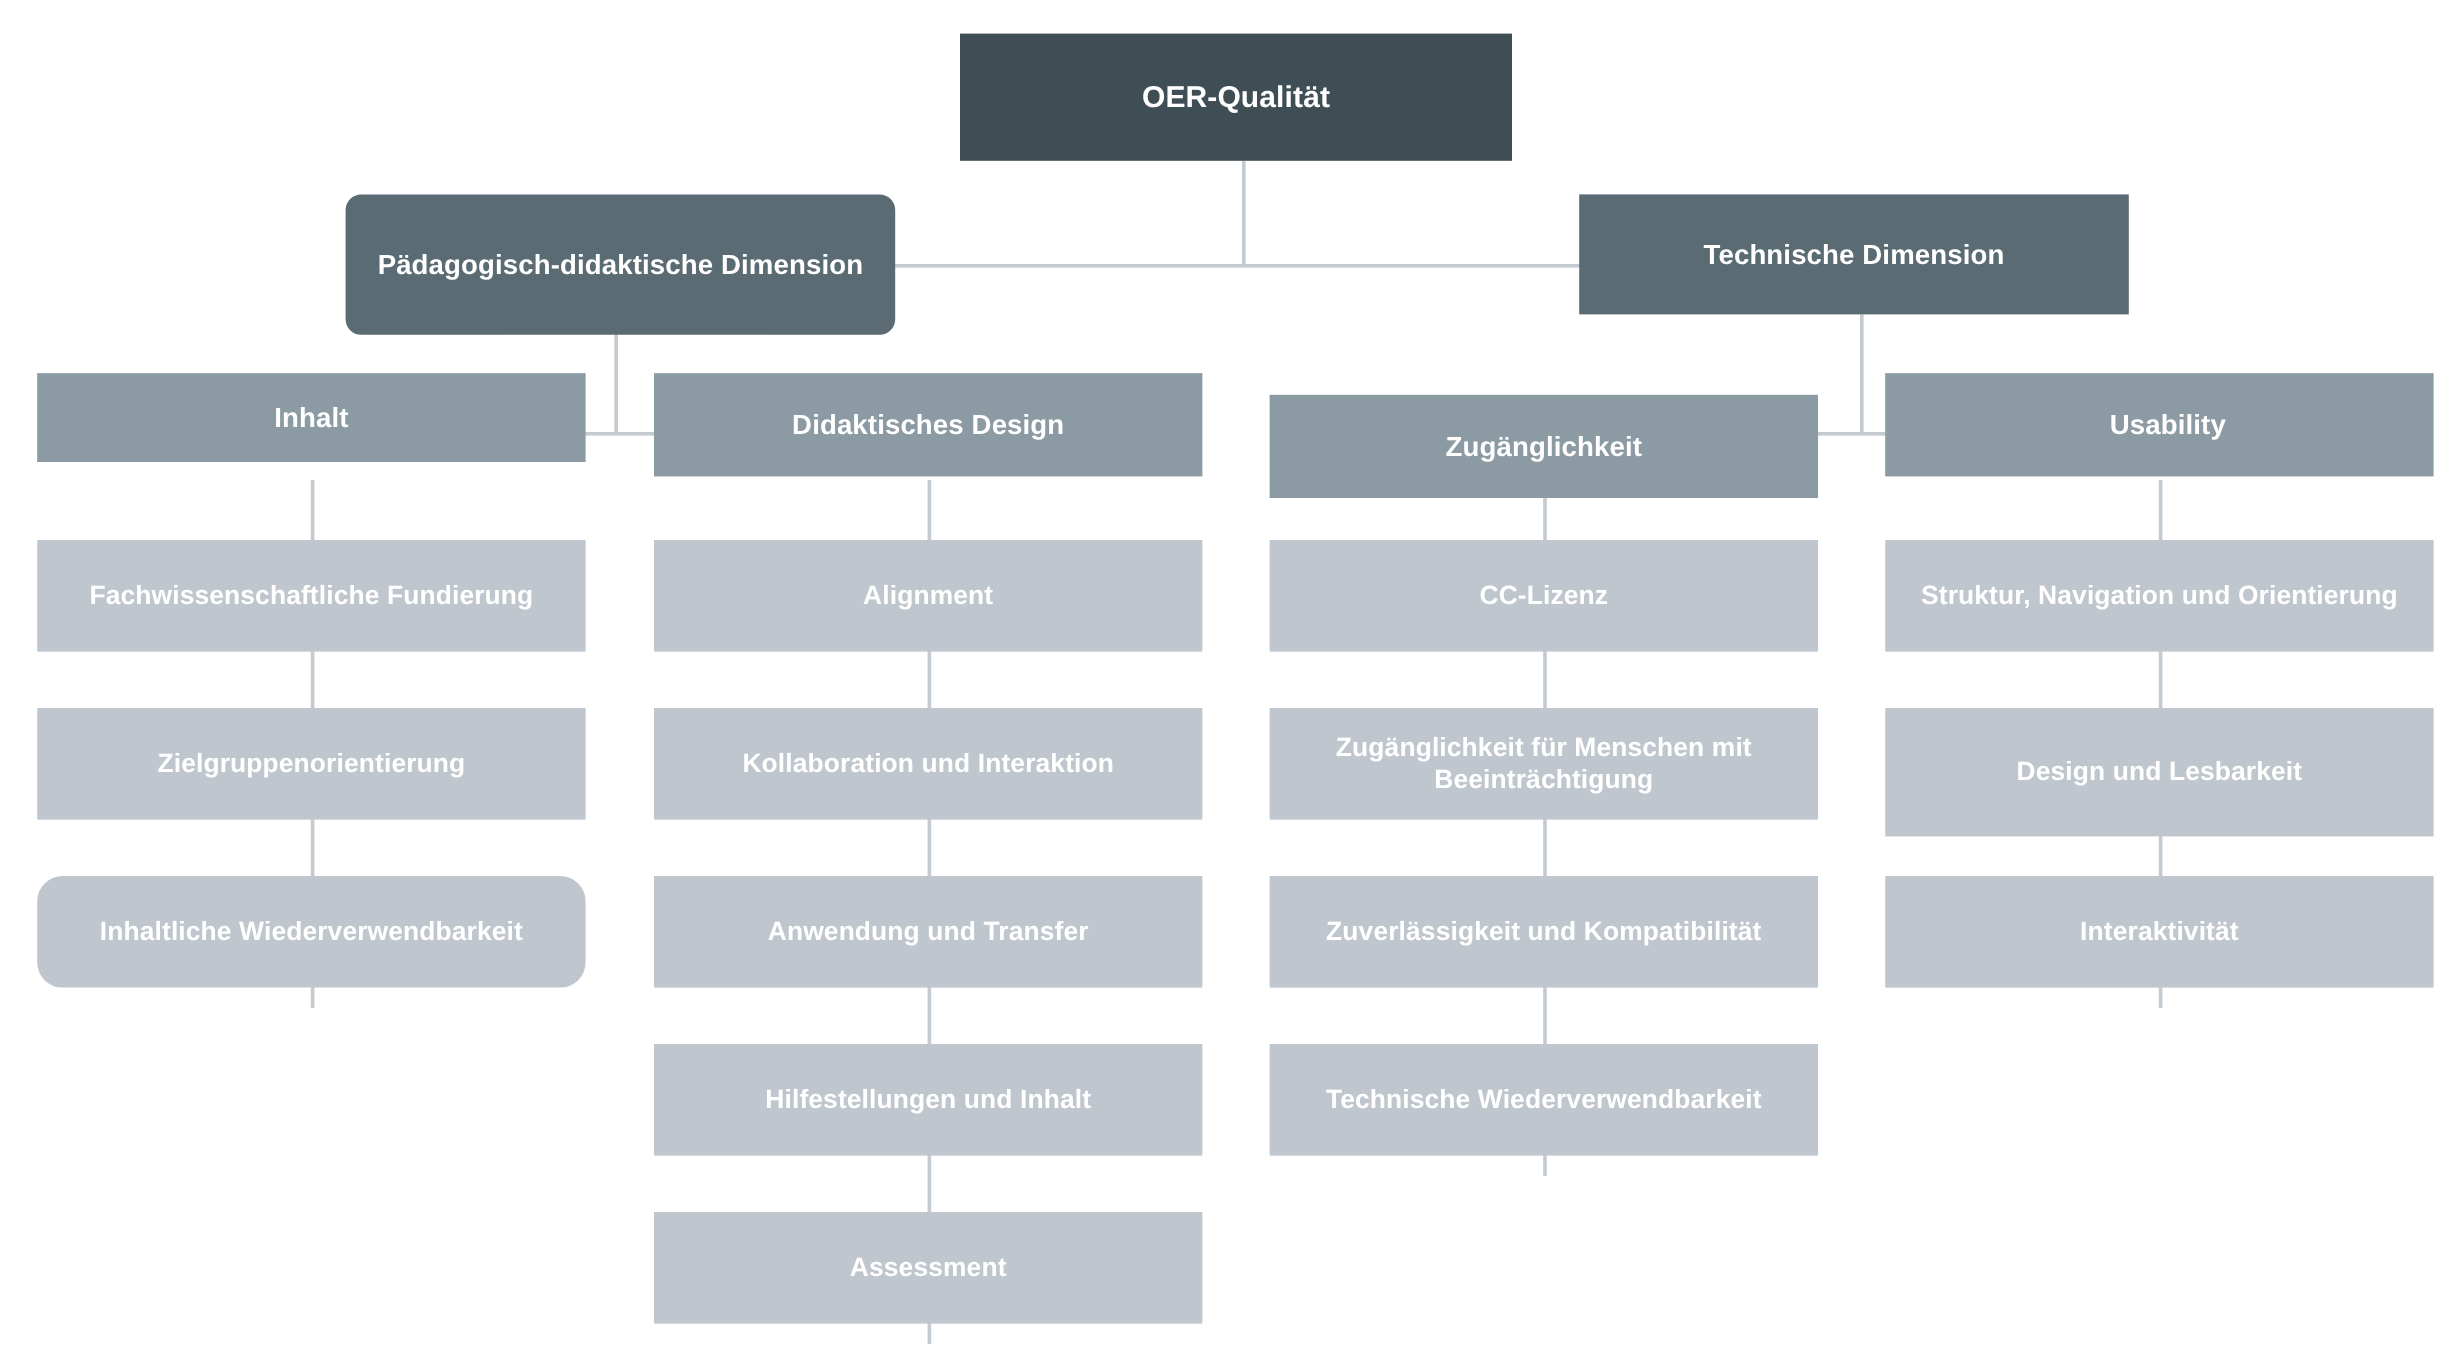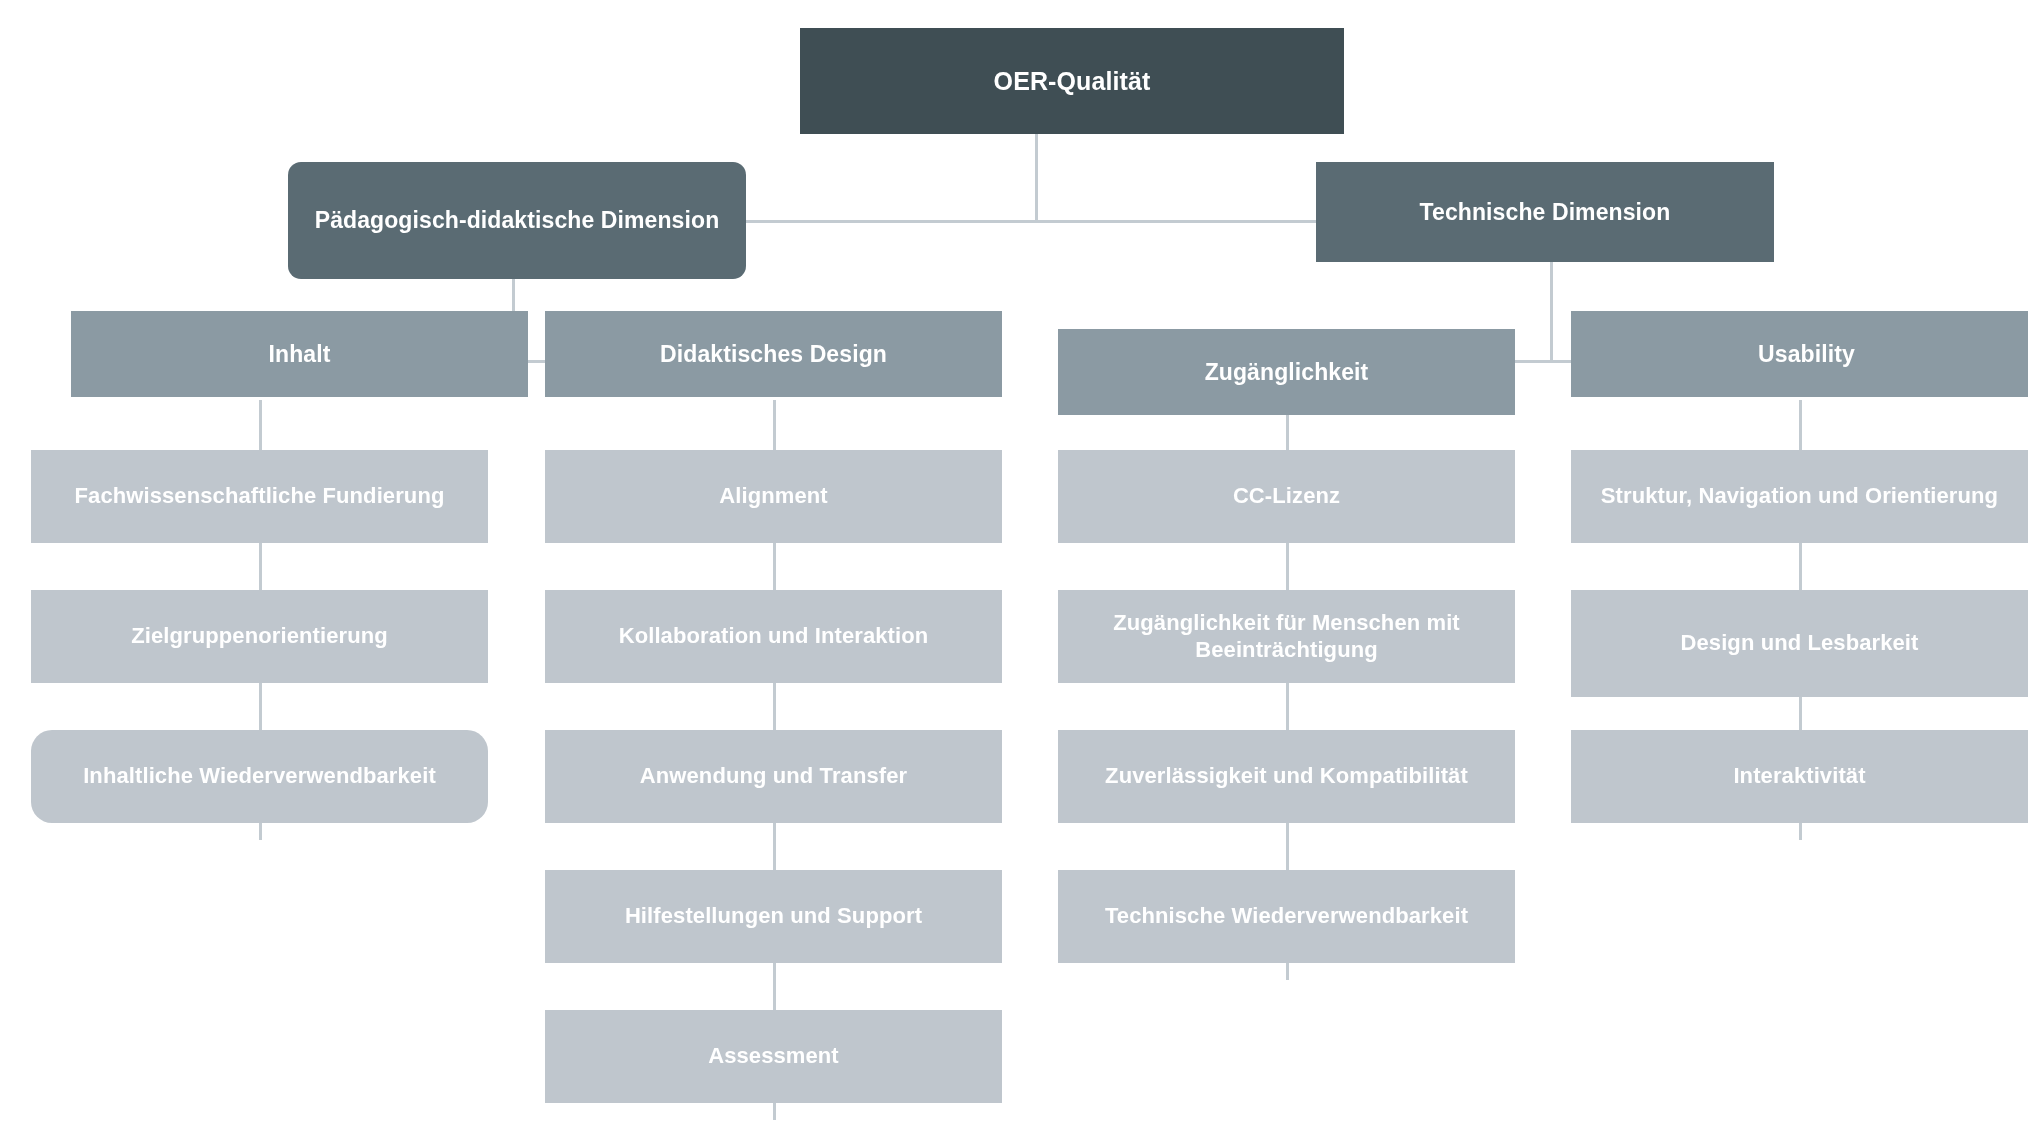--- a/index.html
+++ b/index.html
@@ -77,36 +77,36 @@
   <div class="connector v" style="left:1550px; top:262px; height:100px;"></div>
   <div class="connector h" style="left:1286px; top:360px; width:516px;"></div>
   <div class="connector v" style="left:1286px; top:330px; height:33px;"></div>
   <div class="connector v" style="left:1799px; top:330px; height:33px;"></div>
 
   <div class="connector v" style="left:259px; top:400px; height:440px;"></div>
   <div class="connector v" style="left:773px; top:400px; height:720px;"></div>
   <div class="connector v" style="left:1286px; top:400px; height:580px;"></div>
   <div class="connector v" style="left:1799px; top:400px; height:440px;"></div>
 
-  <div class="node lvl0" style="left:800px; top:28px; width:544px; height:106px;">OER-Qualität</div>
+  <div class="node lvl0" style="left:800px; top:28px; width:460px; height:106px;">OER-Qualität</div>
 
   <div class="node lvl1" style="left:288px; top:162px; width:458px; height:117px;border-radius:13px;">Pädagogisch-didaktische Dimension</div>
 
   <div class="node lvl1" style="left:1316px; top:162px; width:458px; height:100px;">Technische Dimension</div>
 
-  <div class="node lvl2" style="left:31px; top:311px; width:457px; height:86px;margin-left:40px;">Inhalt</div>
+  <div class="node lvl2" style="left:31px; top:311px; width:457px; height:74px;">Inhalt</div>
   <div class="node lvl3" style="left:31px; top:450px; width:457px; height:93px;">Fachwissenschaftliche Fundierung</div>
   <div class="node lvl3" style="left:31px; top:590px; width:457px; height:93px;">Zielgruppenorientierung</div>
   <div class="node lvl3" style="left:31px; top:730px; width:457px; height:93px;border-radius:21px;">Inhaltliche Wiederverwendbarkeit</div>
 
   <div class="node lvl2" style="left:545px; top:311px; width:457px; height:86px;">Didaktisches Design</div>
   <div class="node lvl3" style="left:545px; top:590px; width:457px; height:93px;">Kollaboration und Interaktion</div>
   <div class="node lvl3" style="left:545px; top:450px; width:457px; height:93px;">Alignment</div>
   <div class="node lvl3" style="left:545px; top:730px; width:457px; height:93px;">Anwendung und Transfer</div>
-  <div class="node lvl3" style="left:545px; top:870px; width:457px; height:93px;">Hilfestellungen und Support</div>
+  <div class="node lvl3" style="left:545px; top:870px; width:457px; height:93px;">Hilfestellungen und Inhalt</div>
   <div class="node lvl3" style="left:545px; top:1010px; width:457px; height:93px;">Assessment</div>
 
   <div class="node lvl2" style="left:1058px; top:329px; width:457px; height:86px;">Zugänglichkeit</div>
   <div class="node lvl3" style="left:1058px; top:450px; width:457px; height:93px;">CC-Lizenz</div>
   <div class="node lvl3" style="left:1058px; top:590px; width:457px; height:93px;">Zugänglichkeit für Menschen mit Beeinträchtigung</div>
   <div class="node lvl3" style="left:1058px; top:730px; width:457px; height:93px;">Zuverlässigkeit und Kompatibilität</div>
   <div class="node lvl3" style="left:1058px; top:870px; width:457px; height:93px;">Technische Wiederverwendbarkeit</div>
 
   <div class="node lvl2" style="left:1571px; top:311px; width:457px; height:86px;padding-left:24px;">Usability</div>
   <div class="node lvl3" style="left:1571px; top:450px; width:457px; height:93px;">Struktur, Navigation und Orientierung</div>

